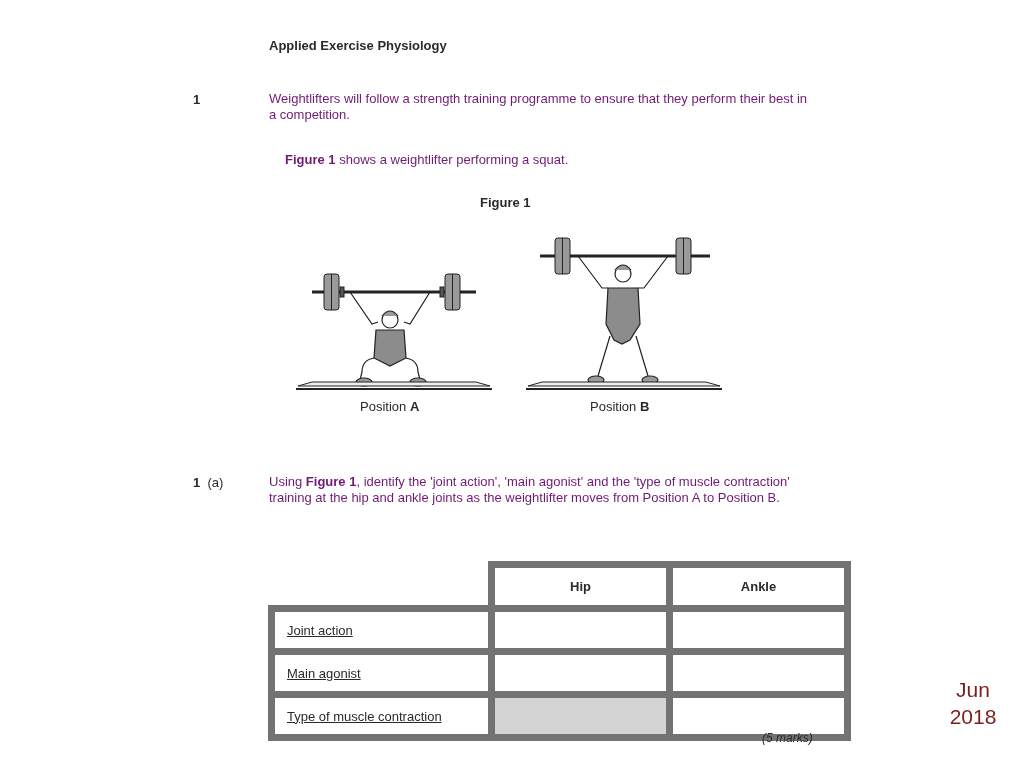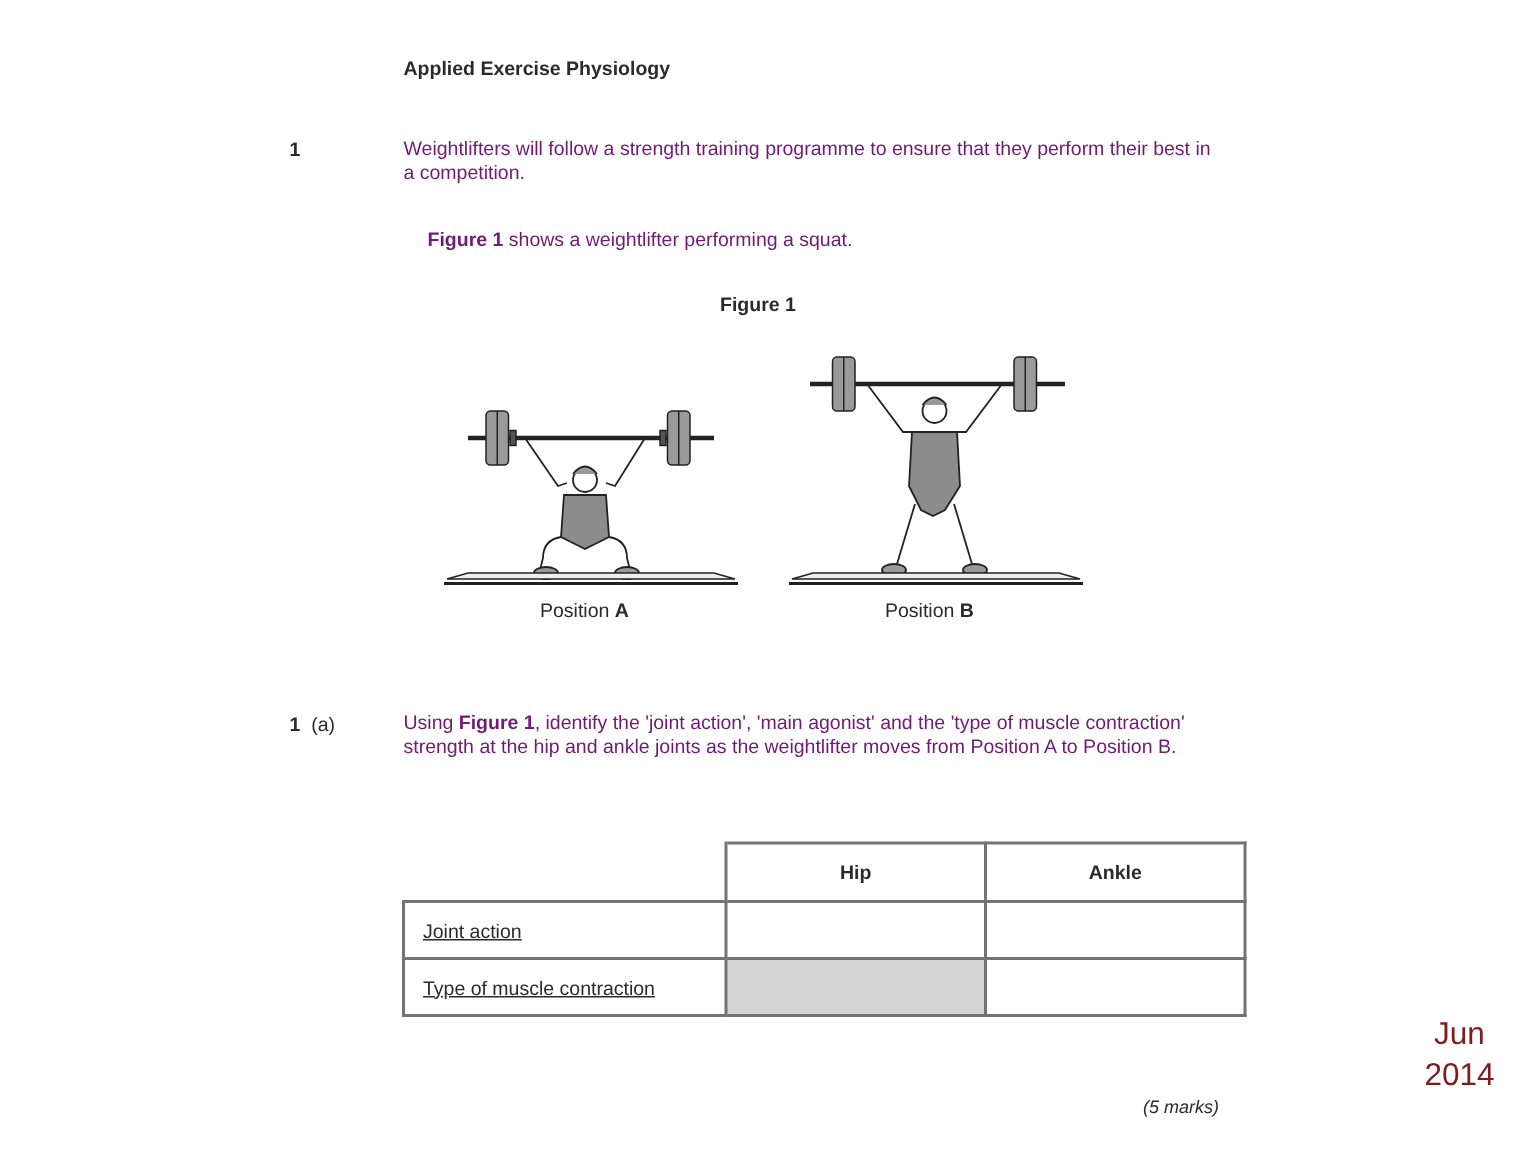--- a/index.html
+++ b/index.html
@@ -13,21 +13,21 @@
   .para { font-size: 13px; line-height: 16px; color: #701a75; width: 560px; }
   .para b { font-weight: bold; }
   .fig-title { left: 480px; top: 195px; font-size: 13px; font-weight: bold; color: #2a2a2a; }
   .pos-label { font-size: 13px; color: #2a2a2a; }
   .pos-label b { font-weight: bold; }
   table.answer {
     position: absolute; left: 268px; top: 561px; border-collapse: collapse;
     font-size: 13px; color: #2a2a2a;
   }
   table.answer td, table.answer th {
-    border: 2px solid #737373; height: 36px; padding: 0 12px;
+    border: 7px solid #737373; height: 36px; padding: 0 12px;
   }
   table.answer th { font-weight: bold; text-align: center; height: 37px; }
   table.answer td.rowlabel { width: 189px; text-align: left; text-decoration: underline; }
   table.answer td.cell, table.answer th.colhead { width: 147px; }
   table.answer td.empty-corner { border-top: none; border-left: none; }
   table.answer td.shaded { background: #d4d4d4; }
   .marks { left: 762px; top: 731px; font-size: 12px; font-style: italic; color: #2a2a2a; }
   .date-note { left: 930px; top: 676px; width: 86px; text-align: center; font-size: 21px; line-height: 27px; color: #7f1d1d; }
 </style>
 </head>
@@ -89,40 +89,45 @@
     <ellipse cx="128" cy="148" rx="8" ry="4" fill="#9a9a9a"></ellipse>
   </g>
   <g stroke="#222">
     <path d="M6 154 L20 150 L184 150 L198 154 Z" fill="#eee" stroke-width="1"></path>
     <line x1="4" y1="157" x2="200" y2="157" stroke-width="2"></line>
   </g>
 </svg>
 <div class="abs pos-label" style="left:590px; top:399px;"><span>Position </span><b>B</b></div>
 
 <div class="abs qnum" style="left:193px; top:475px;"><span>1</span>&nbsp;&nbsp;<span style="font-weight:normal">(a)</span></div>
-<div class="abs para" style="left:269px; top:474px; width:535px;"><span>Using </span><b>Figure 1</b><span>, identify the 'joint action', 'main agonist' and the 'type of muscle contraction' strength at the hip and ankle joints as the weightlifter moves from Position A to Position B.</span></div>
+<div class="abs para" style="left:269px; top:474px; width:535px;"><span>Using </span><b>Figure 1</b><span>, identify the 'joint action', 'main agonist' and the 'type of muscle contraction' training at the hip and ankle joints as the weightlifter moves from Position A to Position B.</span></div>
 
 <table class="answer">
   <tbody>
       <tr>
     <td class="empty-corner rowlabel"></td>
     <th class="colhead">Hip</th>
     <th class="colhead">Ankle</th>
   </tr>
   <tr>
     <td class="rowlabel">Joint action</td>
+    <td class="cell"></td>
+    <td class="cell"></td>
+  </tr>
+  <tr>
+    <td class="rowlabel">Main agonist</td>
     <td class="cell"></td>
     <td class="cell"></td>
   </tr>
   <tr>
     <td class="rowlabel">Type of muscle contraction</td>
     <td class="cell shaded"></td>
     <td class="cell"></td>
   </tr>
 </tbody>
   </table>
 
 <div class="abs marks">(5 marks)</div>
 
 <div class="abs date-note">
   <div>Jun</div>
-  <div>2014</div>
+  <div>2018</div>
 </div>
 
 </body></html>

